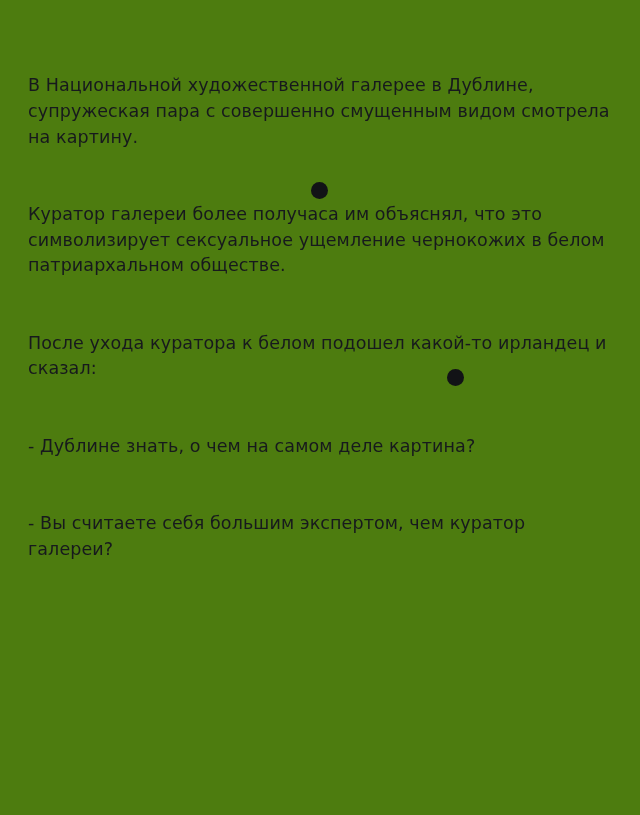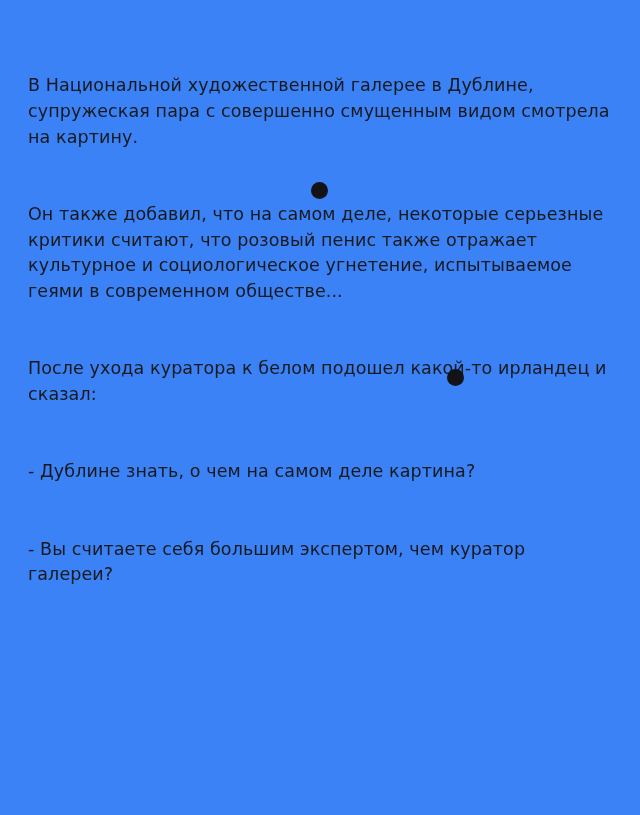--- a/index.html
+++ b/index.html
@@ -12,21 +12,21 @@
     background: #ffffff;
     font-family: "DejaVu Sans", sans-serif;
     color: #16181c;
     overflow: hidden;
   }
   .page {
     width: 640px;
     height: 815px;
     box-sizing: border-box;
     padding: 22px 28px 10px 28px;
-    background: #3b82f6;
+    background: #4d7c0f;
     position: relative;
   }
   .text-block {
     font-size: 17.5px;
     line-height: 1.465;
     letter-spacing: 0.1px;
     color: #17191d;
     white-space: pre-wrap;
     word-wrap: break-word;
   }
@@ -44,21 +44,21 @@
   }
   .dot-1 { left: 311px; top: 182px; }
   .dot-2 { left: 447px; top: 369px; }
 </style>
 </head>
 <body>
 
 <div class="page">
   <div class="text-block">
     <p class="para">В Национальной художественной галерее в Дублине, супружеская пара с совершенно смущенным видом смотрела на картину.</p>
-    <p class="para">Он также добавил, что на самом деле, некоторые серьезные критики считают, что розовый пенис также отражает культурное и социологическое угнетение, испытываемое геями в современном обществе...</p>
+    <p class="para">Куратор галереи более получаса им объяснял, что это символизирует сексуальное ущемление чернокожих в белом патриархальном обществе.</p>
     <p class="para">После ухода куратора к белом подошел какой-то ирландец и сказал:</p>
     <p class="para">- Дублине знать, о чем на самом деле картина?</p>
     <p class="para">- Вы считаете себя большим экспертом, чем куратор галереи?</p>
     
     
   </div>
   <span class="dot dot-1"></span>
   <span class="dot dot-2"></span>
 </div>
 

